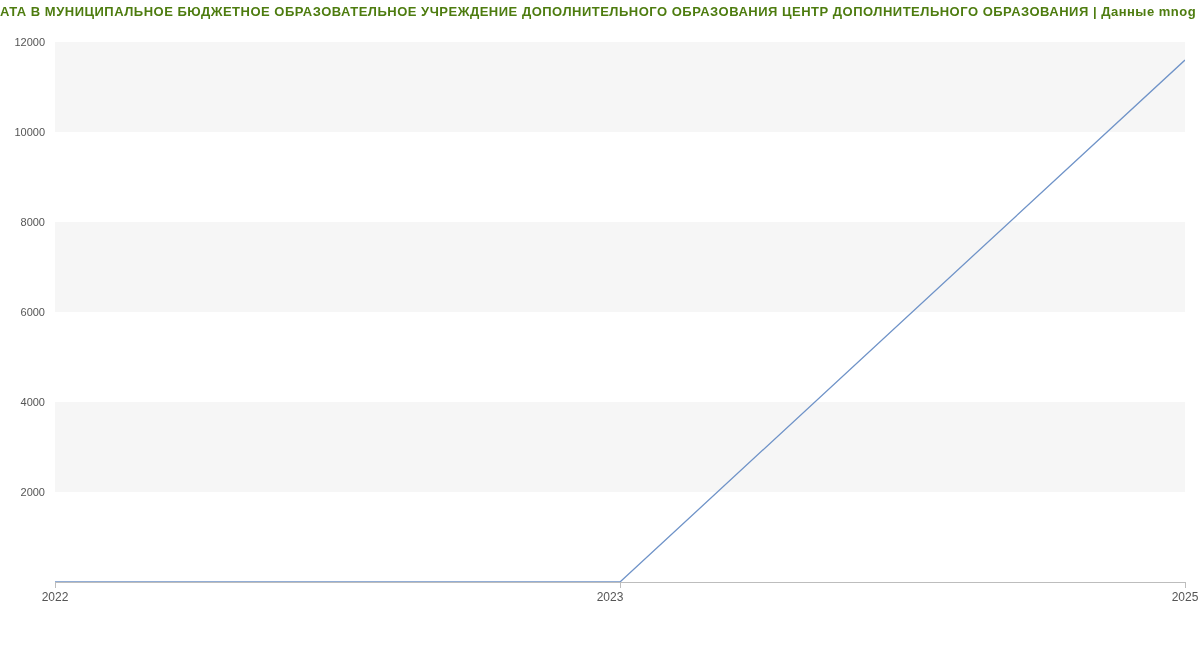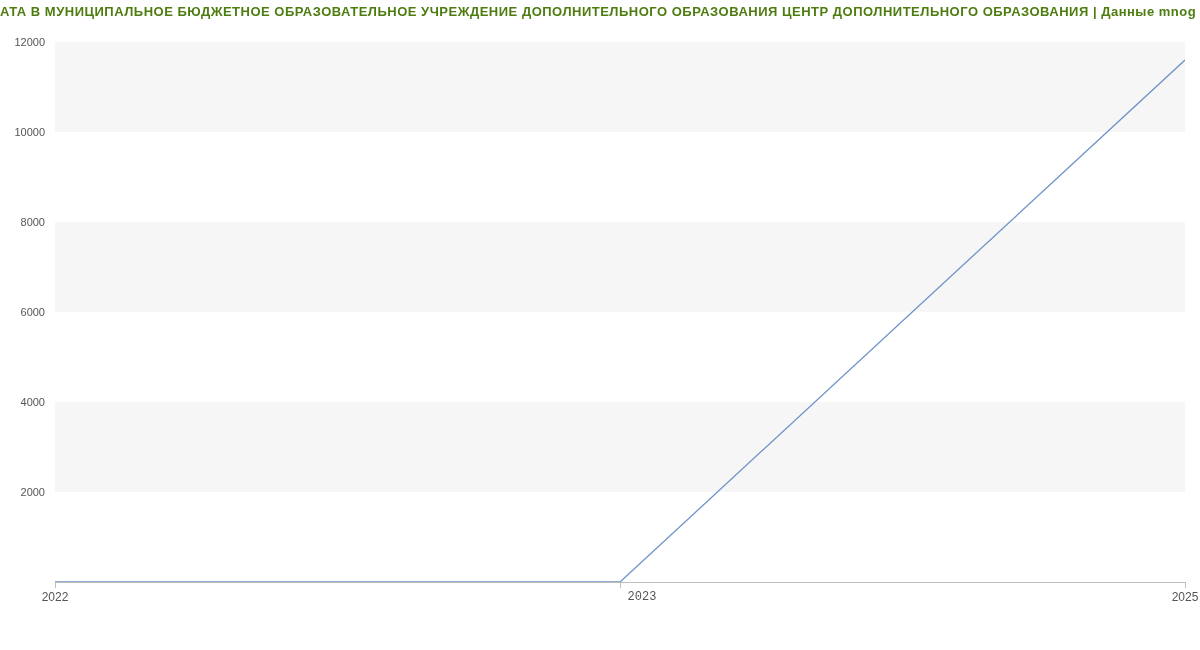--- a/index.html
+++ b/index.html
@@ -106,16 +106,16 @@
 
 <div class="y-tick" style="top: 450px;">2000</div>
     <div class="y-tick" style="top: 360px;">4000</div>
     <div class="y-tick" style="top: 270px;">6000</div>
     <div class="y-tick" style="top: 180px;">8000</div>
     <div class="y-tick" style="top: 90px;">10000</div>
     <div class="y-tick" style="top: 0px;">12000</div>
     <div class="x-tick-mark" style="left: 0px;"></div>
     <div class="x-tick" style="left: 0px;">2022</div>
     <div class="x-tick-mark" style="left: 565px;"></div>
-    <div class="x-tick" style="left: 587px; font-family: Liberation Mono, monospace;">2023</div>
+    <div class="x-tick" style="left: 555px;">2023</div>
     <div class="x-tick-mark" style="left: 1130px;"></div>
     <div class="x-tick" style="left: 1130px;">2025</div>
   </div>
 
 </body></html>

